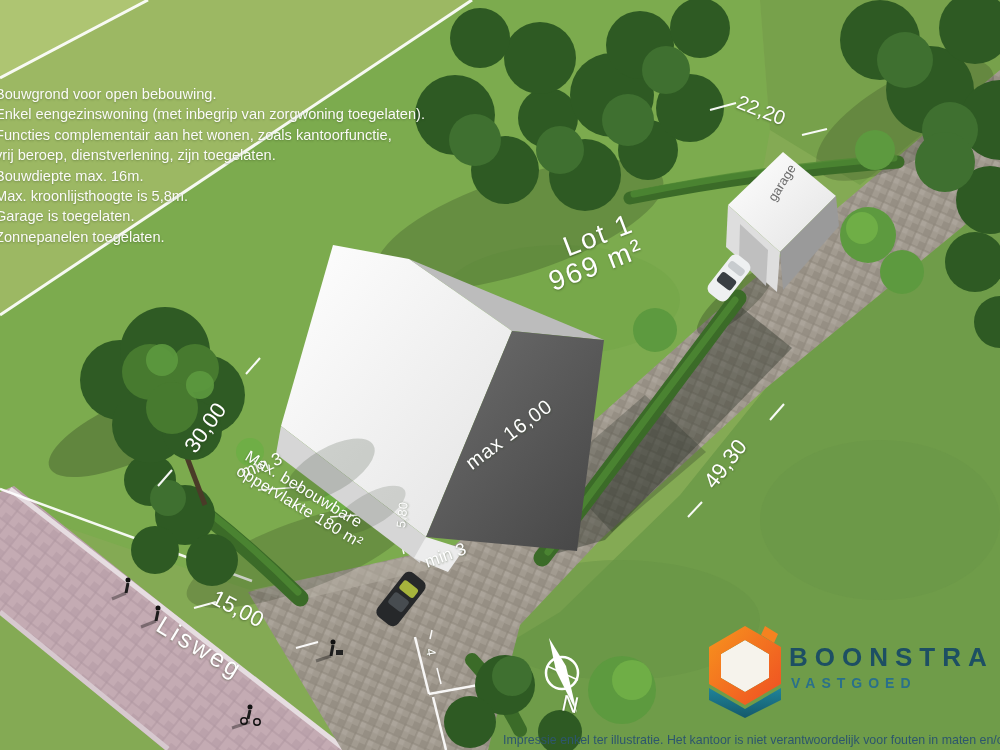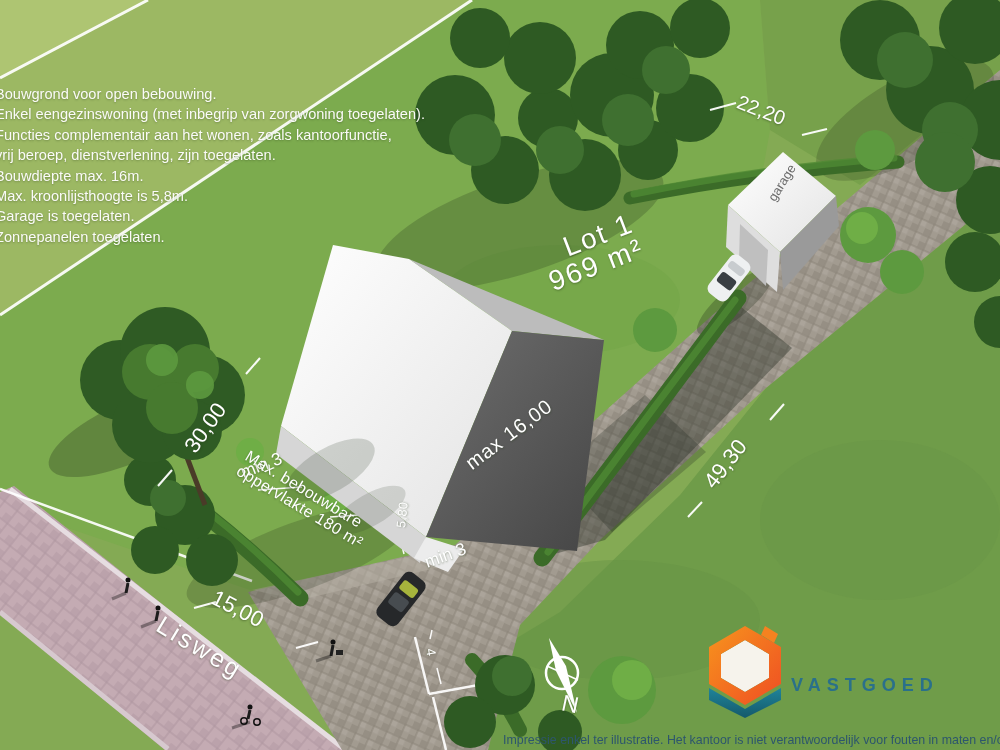--- a/index.html
+++ b/index.html
@@ -23,21 +23,21 @@
   #min3a{left:240px;top:456px;transform:rotate(-21deg);font-size:17.5px;}
   #min3b{left:424px;top:546px;transform:rotate(-20deg);font-size:17.5px;}
   #maxarea{left:232px;top:482px;transform:rotate(31deg);font-size:16px;letter-spacing:.4px;}
   #street{left:152px;top:634px;transform:rotate(31deg);font-size:25px;letter-spacing:3px;}
   #garagelbl{left:762px;top:176px;transform:rotate(-58deg);font-size:13px;color:#6b6b6b;
              text-shadow:none;}
   #north{left:562px;top:692px;transform:rotate(12deg);font-size:23px;}
   #logo{position:absolute;left:703px;top:626px;width:297px;height:96px;}
   #logo .txt1{position:absolute;left:86px;top:16px;font-size:26px;letter-spacing:7px;
               color:#1d4f63;font-weight:bold;white-space:nowrap;}
-  #logo .txt2{position:absolute;left:88px;top:49px;font-size:18px;letter-spacing:6px;
+  #logo .txt2{position:absolute;left:88px;top:49px;font-size:14px;letter-spacing:6px;
               color:#2a708a;font-weight:bold;white-space:nowrap;}
   #disclaimer{position:absolute;left:503px;top:733px;font-size:12.4px;color:#2d566d;
               white-space:nowrap;}
 </style>
 </head>
 <body>
 
 <div id="stage">
 
 <svg id="scene" width="1000" height="750" viewBox="0 0 1000 750">
@@ -316,18 +316,19 @@
     </linearGradient>
     <linearGradient id="orangeg2" x1="0" y1="0" x2="1" y2="1">
       <stop offset="0" stop-color="#F7941D"></stop>
           <stop offset="1" stop-color="#EF4E23"></stop>
     </linearGradient>
     <polygon points="42,14 66,28 66,52 42,66 18,52 18,28" fill="#f6f3ec"></polygon>
     <polygon points="58,9 71,17 75,8 62,0" fill="#F58220"></polygon>
     <path fill-rule="evenodd" fill="url(#orangeg2)" d="M42,0 L78,21 L78,58 L42,79 L6,58 L6,21 Z
              M42,14 L18,28 L18,52 L42,66 L66,52 L66,28 Z"></path>
   </svg>
+  <div class="txt1">BOONSTRA</div>
   <div class="txt2">VASTGOED</div>
 </div>
 
 <div id="disclaimer">Impressie enkel ter illustratie. Het kantoor is niet verantwoordelijk voor fouten in maten en/of plann</div>
 
 </div>
 
 </body></html>

